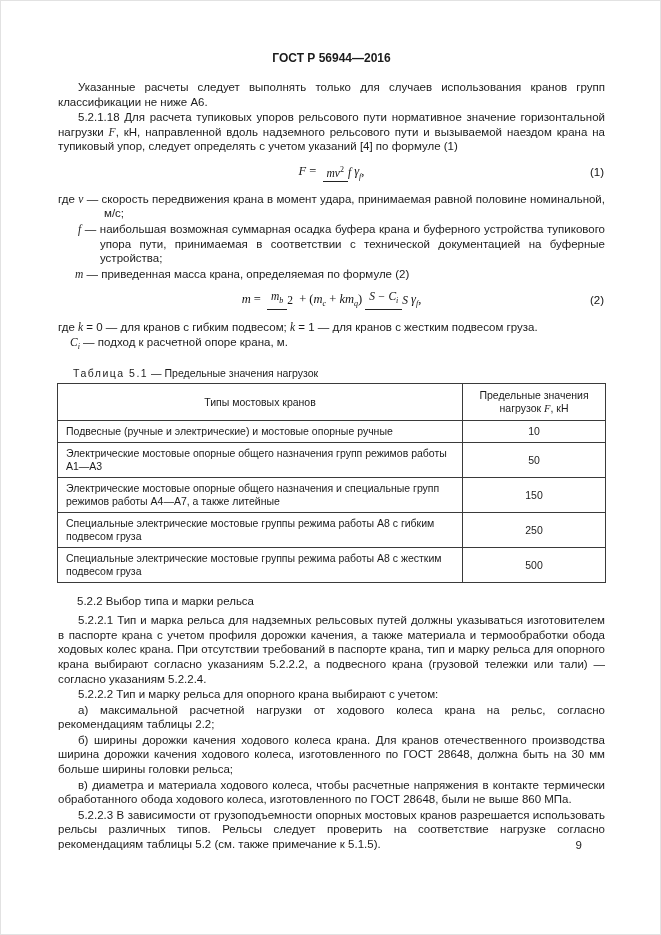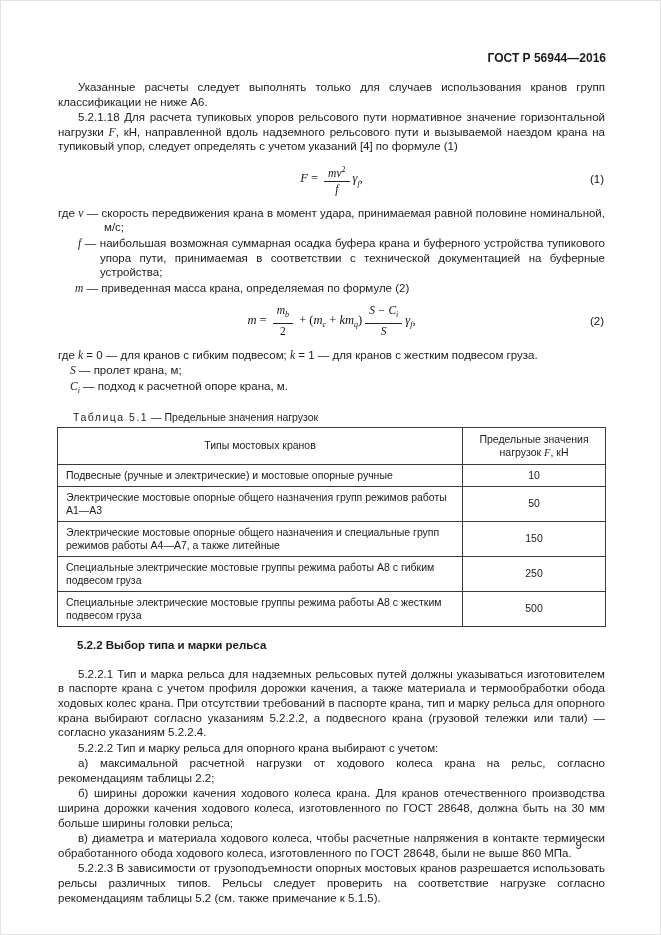--- a/index.html
+++ b/index.html
@@ -1,48 +1,48 @@
 <!DOCTYPE html>
 <html><head>
 <meta charset="utf-8">
 <style>
   html,body{margin:0;padding:0;}
   body{width:661px;height:935px;background:#f5f5f5;font-family:"Liberation Sans",sans-serif;}
   .page{width:661px;height:935px;background:#fff;border:1px solid #e2e2e2;box-sizing:border-box;
         padding:50px 54px 0 56px;position:relative;color:#1b1b1b;}
-  .doc-code{font-size:12px;font-weight:700;text-align:right;margin-bottom:15px;}
+  .doc-code{font-size:12px;font-weight:700;text-align:center;margin-bottom:15px;}
   .body-text p{font-size:11.5px;line-height:14.6px;text-align:justify;margin:1px;}
   .indent{text-indent:20px;}
   .def-v{padding-left:46px;text-indent:-46px;}
   .def-f{padding-left:42px;text-indent:-22px;}
   .def-m{text-indent:17px;}
   .def-s{text-indent:12px;}
   i.var, .body-text i{font-family:"Liberation Serif",serif;font-style:italic;}
   sub{font-size:8px;font-style:italic;font-family:"Liberation Serif",serif;}
   sup{font-size:8px;font-family:"Liberation Serif",serif;}
   
   .formula{text-align:center;position:relative;margin:9px 0 10px;font-family:"Liberation Serif",serif;
            font-size:12.5px;color:#111;}
   .formula i{font-style:italic;}
-  .frac{display:inline-flex;flex-direction:column;align-items:center;vertical-align:middle;
+  .frac{display:inline-flex;flex-direction:row;align-items:center;vertical-align:middle;
         margin:0 3px;font-size:11.5px;line-height:13px;}
   .frac .num{border-bottom:1px solid #222;padding:0 4px 1px;}
   .frac .den{padding-top:1px;}
   .fnum{position:absolute;right:2px;top:50%;transform:translateY(-50%);
         font-family:"Liberation Sans",sans-serif;font-size:11.5px;font-style:normal;}
   
   .tbl-caption{font-size:10.5px;margin:12px 16px 4px;color:#1b1b1b;}
   .tbl-caption .cap-label{letter-spacing:1.5px;}
   table.gost{width:100%;border-collapse:collapse;font-size:10.5px;line-height:13px;color:#1b1b1b;
              margin-bottom:12px;}
   table.gost th,table.gost td{border:1px solid #3a3a3a;}
   table.gost th{font-weight:400;text-align:center;vertical-align:middle;padding:5px 6px;}
   table.gost td.cell-label{padding:4px 8px;text-align:left;vertical-align:middle;}
   table.gost td.cell-value{width:130px;text-align:center;vertical-align:middle;padding:4px 6px;}
-  .sec-heading{font-size:11.5px;font-weight:700;margin:4px 0 16px;text-indent:20px;}
+  .sec-heading{font-size:11.5px;font-weight:400;margin:4px 0 6px;text-indent:20px;}
   .page-number{position:absolute;top:838px;right:78px;font-size:11.5px;}
 </style>
 </head>
 <body>
 
 <div class="page">
 
   <div class="doc-code">ГОСТ Р 56944—2016</div>
 
   <div class="body-text">
@@ -71,21 +71,20 @@
           <span class="den">2</span>
         </span><span> + (</span><i>m</i><sub>c</sub><span> + </span><i>km</i><sub>q</sub><span>)</span><span class="frac">
           <span class="num"><i>S − C</i><sub>i</sub></span>
           <span class="den"><i>S</i></span>
         </span><i>γ</i><sub>f</sub><span>,</span>
       <span class="fnum">(2)</span>
     </div>
 
     <p><span>где </span><i class="var">k</i><span> = 0 — для кранов с гибким подвесом; </span><i class="var">k</i><span> = 1 — для кранов с жестким подвесом груза.</span></p>
 
-    <p class="def-s"><i class="var">S</i><span> — пролет крана, м;</span></p>
 
     <p class="def-s"><i class="var">C</i><sub>i</sub><span> — подход к расчетной опоре крана, м.</span></p>
 
 
     <div class="tbl-caption"><span class="cap-label">Таблица 5.1</span><span> — </span><span>Предельные значения нагрузок</span></div>
 
     <table class="gost">
       <thead>
         <tr>
           <th>Типы мостовых кранов</th>

